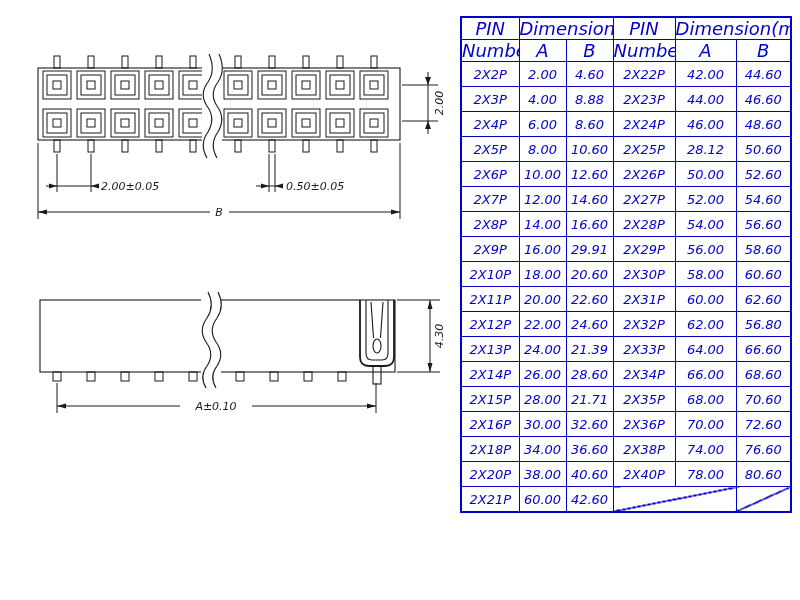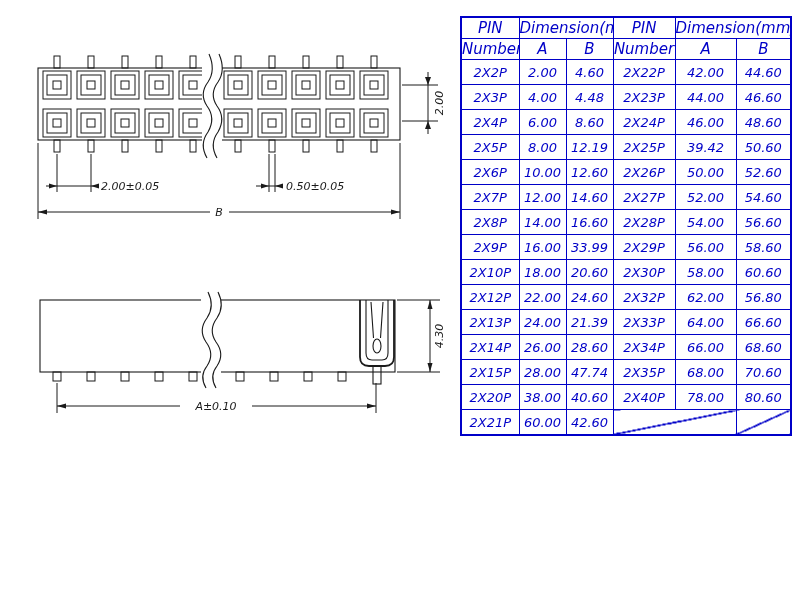--- a/index.html
+++ b/index.html
@@ -45,21 +45,21 @@
     font-style: italic;
     font-size: 13px;
     font-weight: normal;
     text-align: center;
     padding: 0;
     white-space: nowrap;
     overflow: hidden;
   }
   table.dims thead th {
     height: 20px;
-    font-size: 15px;
+    font-size: 18px;
   }
   table.dims tbody td {
     height: 24px;
   }
   table.dims td.diag {
     background: linear-gradient(to bottom right,
       transparent calc(50% - 0.8px),
       var(--table-blue) calc(50% - 0.8px),
       var(--table-blue) calc(50% + 0.8px),
       transparent calc(50% + 0.8px));
@@ -280,39 +280,39 @@
             <td>2X2P</td>
             <td>2.00</td>
             <td>4.60</td>
             <td>2X22P</td>
             <td>42.00</td>
             <td>44.60</td>
           </tr>
           <tr>
             <td>2X3P</td>
             <td>4.00</td>
-            <td>4.48</td>
+            <td>8.88</td>
             <td>2X23P</td>
             <td>44.00</td>
             <td>46.60</td>
           </tr>
           <tr>
             <td>2X4P</td>
             <td>6.00</td>
             <td>8.60</td>
             <td>2X24P</td>
             <td>46.00</td>
             <td>48.60</td>
           </tr>
           <tr>
             <td>2X5P</td>
             <td>8.00</td>
-            <td>12.19</td>
+            <td>10.60</td>
             <td>2X25P</td>
-            <td>39.42</td>
+            <td>28.12</td>
             <td>50.60</td>
           </tr>
           <tr>
             <td>2X6P</td>
             <td>10.00</td>
             <td>12.60</td>
             <td>2X26P</td>
             <td>50.00</td>
             <td>52.60</td>
           </tr>
@@ -328,34 +328,42 @@
             <td>2X8P</td>
             <td>14.00</td>
             <td>16.60</td>
             <td>2X28P</td>
             <td>54.00</td>
             <td>56.60</td>
           </tr>
           <tr>
             <td>2X9P</td>
             <td>16.00</td>
-            <td>33.99</td>
+            <td>29.91</td>
             <td>2X29P</td>
             <td>56.00</td>
             <td>58.60</td>
           </tr>
           <tr>
             <td>2X10P</td>
             <td>18.00</td>
             <td>20.60</td>
             <td>2X30P</td>
             <td>58.00</td>
             <td>60.60</td>
           </tr>
           <tr>
+            <td>2X11P</td>
+            <td>20.00</td>
+            <td>22.60</td>
+            <td>2X31P</td>
+            <td>60.00</td>
+            <td>62.60</td>
+          </tr>
+          <tr>
             <td>2X12P</td>
             <td>22.00</td>
             <td>24.60</td>
             <td>2X32P</td>
             <td>62.00</td>
             <td>56.80</td>
           </tr>
           <tr>
             <td>2X13P</td>
             <td>24.00</td>
@@ -368,24 +376,40 @@
             <td>2X14P</td>
             <td>26.00</td>
             <td>28.60</td>
             <td>2X34P</td>
             <td>66.00</td>
             <td>68.60</td>
           </tr>
           <tr>
             <td>2X15P</td>
             <td>28.00</td>
-            <td>47.74</td>
+            <td>21.71</td>
             <td>2X35P</td>
             <td>68.00</td>
             <td>70.60</td>
+          </tr>
+          <tr>
+            <td>2X16P</td>
+            <td>30.00</td>
+            <td>32.60</td>
+            <td>2X36P</td>
+            <td>70.00</td>
+            <td>72.60</td>
+          </tr>
+          <tr>
+            <td>2X18P</td>
+            <td>34.00</td>
+            <td>36.60</td>
+            <td>2X38P</td>
+            <td>74.00</td>
+            <td>76.60</td>
           </tr>
           <tr>
             <td>2X20P</td>
             <td>38.00</td>
             <td>40.60</td>
             <td>2X40P</td>
             <td>78.00</td>
             <td>80.60</td>
           </tr>
           <tr>

